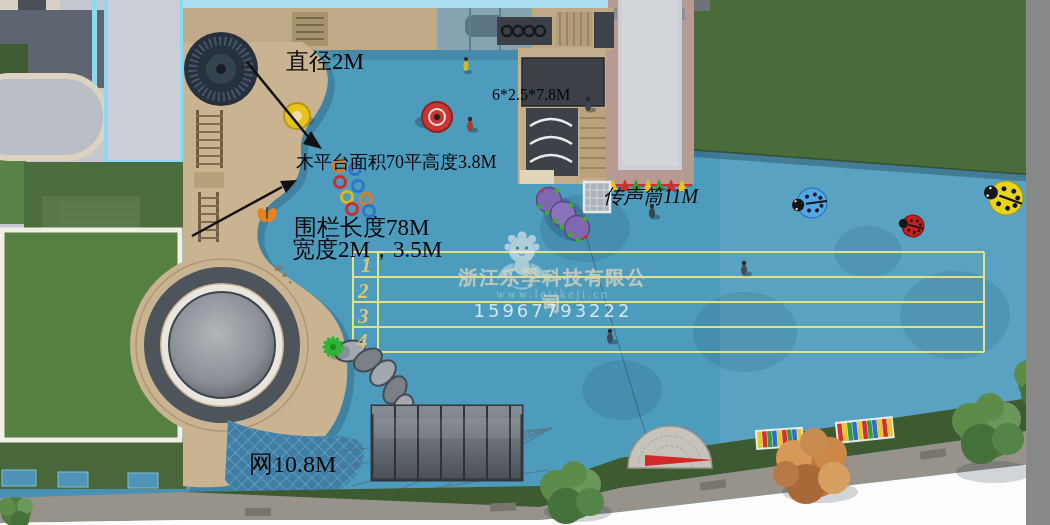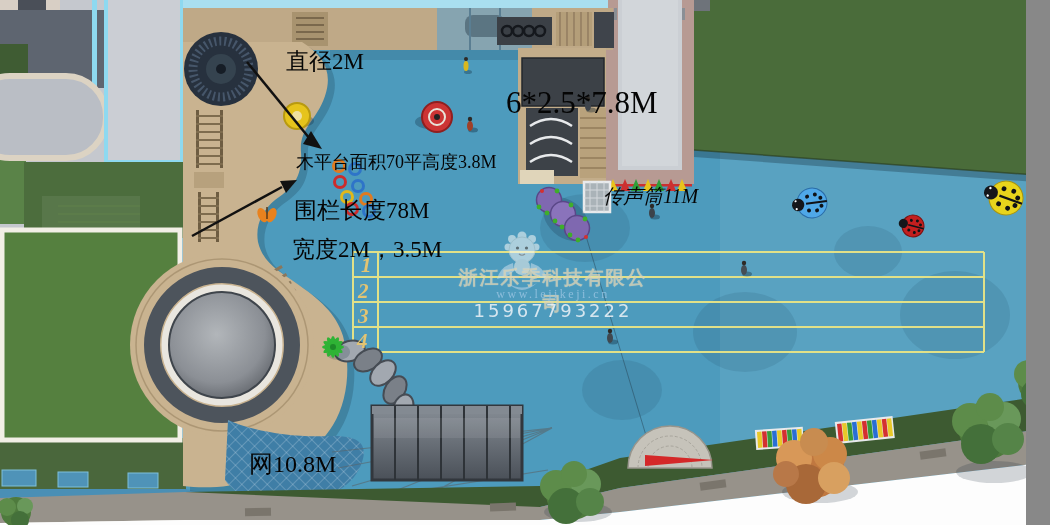--- a/index.html
+++ b/index.html
@@ -459,23 +459,23 @@
 
   <g stroke="#111111" stroke-width="2.5">
     <line x1="247" y1="62" x2="310" y2="139"></line>
     <polygon points="322,149 303,144 311,131" fill="#111111" stroke="none"></polygon>
     <line x1="192" y1="236" x2="282" y2="187"></line>
     <polygon points="297,180 280,181 286,193" fill="#111111" stroke="none"></polygon>
   </g>
 </svg>
 
 <div class="anno" style="left:286px;top:50px;font-size:23px;">直径2M</div>
-<div class="anno" style="left:506px;top:87px;font-size:31px;">6*2.5*7.8M</div>
+<div class="anno" style="left:492px;top:87px;font-size:16px;">6*2.5*7.8M</div>
 <div class="anno" style="left:296px;top:153px;font-size:18px;">木平台面积70平高度3.8M</div>
-<div class="anno" style="left:294px;top:199px;font-size:23px;">围栏长度78M</div>
+<div class="anno" style="left:294px;top:216px;font-size:23px;">围栏长度78M</div>
 <div class="anno" style="left:292px;top:238px;font-size:23px;">宽度2M，3.5M</div>
 <div class="anno" style="left:603px;top:186px;font-size:20px;font-style:italic;">传声筒11M</div>
 <div class="anno" style="left:249px;top:452px;font-size:24px;">网10.8M</div>
 
 <div class="lane-num" style="left:361px;top:255px;">1</div>
 <div class="lane-num" style="left:358px;top:281px;">2</div>
 <div class="lane-num" style="left:358px;top:306px;">3</div>
 <div class="lane-num" style="left:357px;top:331px;">4</div>
 
 <div class="wm-company">浙江乐季科技有限公司</div>

